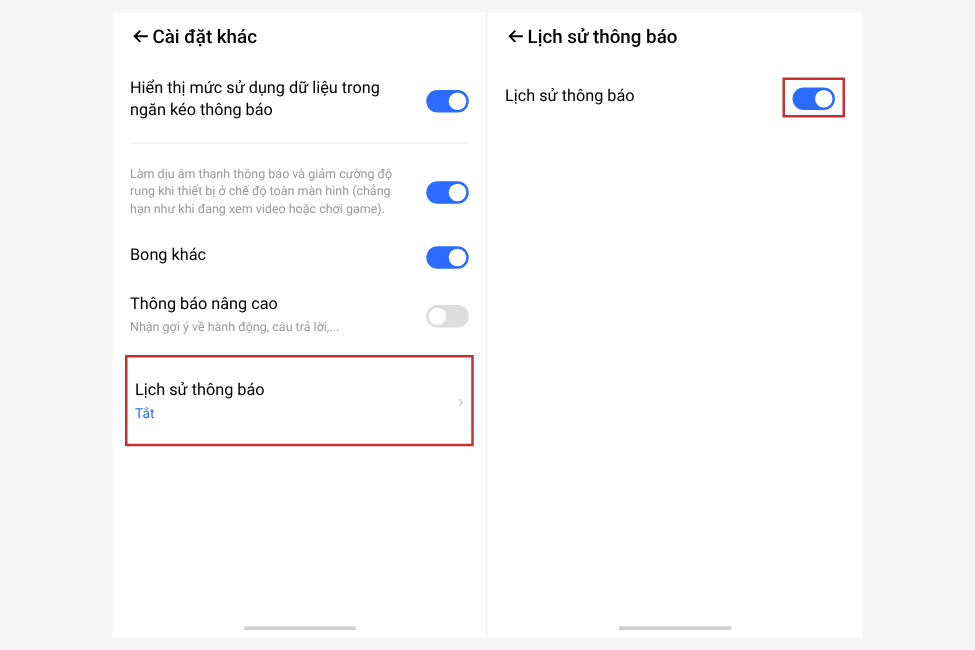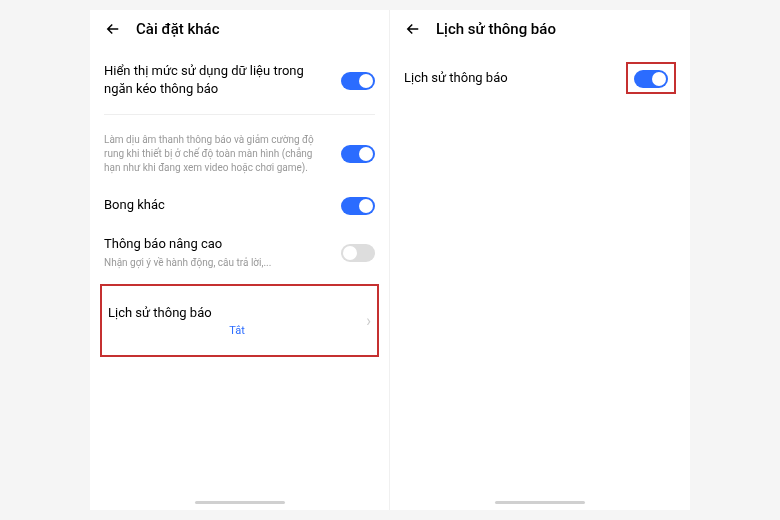--- a/index.html
+++ b/index.html
@@ -1,29 +1,29 @@
 <!DOCTYPE html>
 <html><head>
   <meta charset="utf-8">
   <style>
     * { margin: 0; padding: 0; box-sizing: border-box; }
     body { width: 780px; height: 520px; background: #f5f5f5; font-family: -apple-system, BlinkMacSystemFont, 'Segoe UI', Roboto, sans-serif; display: flex; align-items: center; justify-content: center; }
     .container { display: flex; gap: 0; }
     .screen { width: 300px; height: 500px; background: #fff; position: relative; overflow: hidden; }
     .screen:first-child { border-right: 1px solid #f0f0f0; }
-    .header { display: flex; align-items: center; padding: 10px 14px 14px; gap: 14px; }
+    .header { display: flex; align-items: center; padding: 10px 14px 14px; }
     .back-arrow { width: 18px; height: 18px; display: flex; align-items: center; justify-content: center; cursor: pointer; }
     .back-arrow svg { width: 18px; height: 18px; }
     .header-title { font-size: 15px; font-weight: 500; color: #000; }
     .content { padding: 0 14px; }
     .setting-row { display: flex; align-items: center; justify-content: space-between; padding: 10px 0; gap: 12px; }
     .setting-text { flex: 1; }
     .setting-title { font-size: 13px; color: #000; line-height: 1.4; }
     .setting-desc { font-size: 10px; color: #999; line-height: 1.4; margin-top: 2px; }
-    .setting-status { font-size: 11px; color: #2b6cff; margin-top: 2px; text-align: center; }
+    .setting-status { font-size: 11px; color: #2b6cff; margin-top: 2px; }
     .toggle { width: 34px; height: 18px; border-radius: 10px; position: relative; flex-shrink: 0; margin-top: 2px; cursor: pointer; }
     .toggle.on { background: #2b6cff; }
     .toggle.off { background: #ddd; }
     .toggle-knob { position: absolute; width: 14px; height: 14px; border-radius: 50%; background: #fff; top: 2px; }
     .toggle.on .toggle-knob { right: 2px; }
     .toggle.off .toggle-knob { left: 2px; }
     .divider { height: 1px; background: #eee; margin: 6px 0; }
     .chevron { color: #ccc; font-size: 16px; flex-shrink: 0; }
     .nav-row { display: flex; align-items: center; justify-content: space-between; padding: 10px 2px; cursor: pointer; }
     .highlight-box { border: 2px solid #c53030; padding: 8px 4px; margin: 4px -4px 0; }

